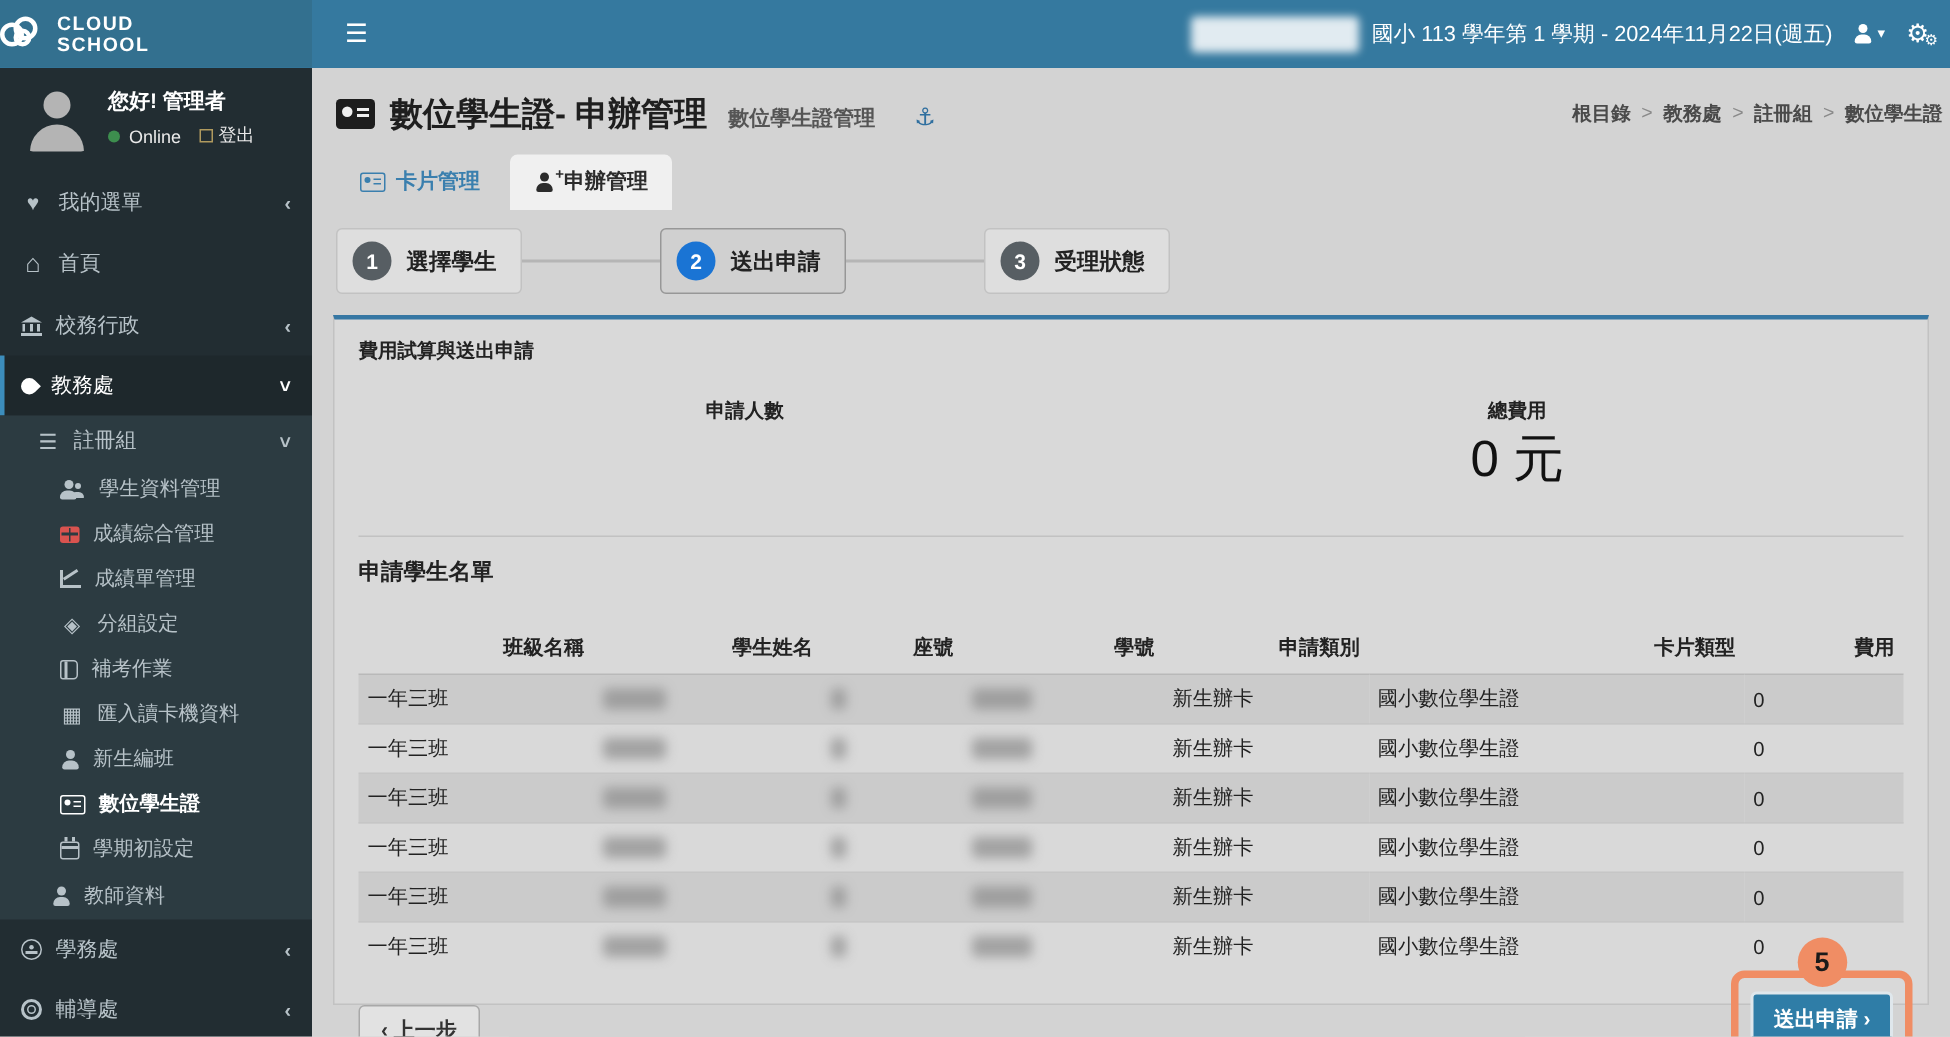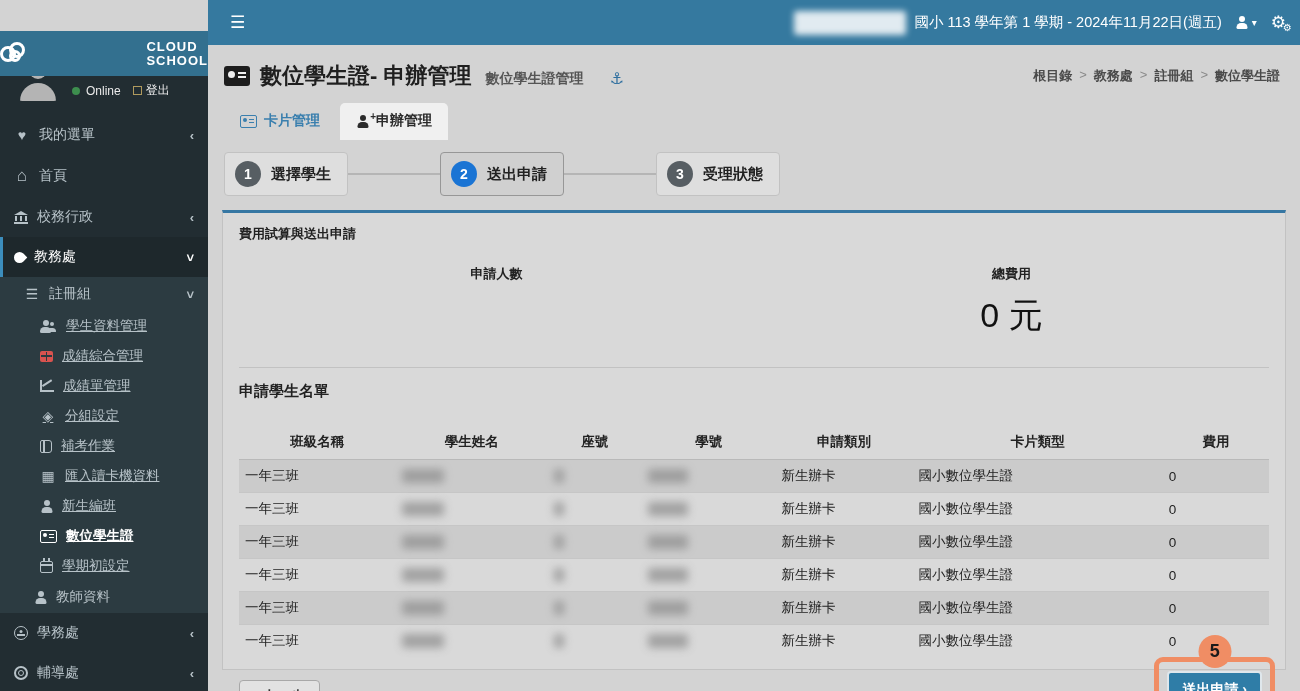--- a/index.html
+++ b/index.html
@@ -2,21 +2,21 @@
 <html><head>
 <meta charset="utf-8">
 <style>
   * { margin:0; padding:0; box-sizing:border-box; }
   html,body { width:1300px; height:691px; overflow:hidden;
     font-family:"Liberation Sans","DejaVu Sans",sans-serif; background:#d3d3d3; }
 
   
   .topbar { position:fixed; top:0; left:0; right:0; height:45px; z-index:50; display:flex; }
   .logo { width:208px; height:45px; background:#33708f; color:#fff; display:flex;
-    align-items:center; justify-content:space-between; gap:8px;margin-top:31px; }
+    align-items:center; justify-content:flex-start; gap:8px; }
   .logo-mark { position:relative; width:30px; height:24px; }
   .logo-mark i { position:absolute; width:16px; height:16px; border:3px solid #fff; border-radius:50%; }
   .logo-mark i:nth-child(1){ left:0; top:4px; }
   .logo-mark i:nth-child(2){ left:9px; top:0; }
   .logo-mark i:nth-child(3){ left:9px; top:8px; width:12px; height:12px; }
   .logo-text { font-weight:bold; font-size:13px; line-height:1.05; letter-spacing:1px; }
   .bar { flex:1; background:#35799f; display:flex; align-items:center; color:#fff; padding:0 14px; }
   .hamburger { font-size:17px; color:#fff; cursor:pointer; padding:4px 8px; }
   .bar-right { margin-left:auto; display:flex; align-items:center; gap:14px; }
   .blurbox { width:112px; height:24px; border-radius:3px; background:rgba(255,255,255,.85); filter:blur(3px); }
@@ -39,21 +39,21 @@
   .logout { display:flex; align-items:center; gap:4px; cursor:pointer; margin-left:6px; }
   .logout-ic { width:9px; height:9px; border:1.5px solid #b headline; border:1.5px solid #b09a5e; display:inline-block; }
 
   .menu { color:#b7c2c8; font-size:14px; }
   .mi { display:flex; align-items:center; gap:9px; padding:11px 14px; cursor:pointer; white-space:nowrap; }
   .mi .lbl { font-weight:normal; }
   .chev { margin-left:auto; font-weight:bold; font-size:13px; color:#b7c2c8; }
   .mi.parent-active { background:#1e282c; border-left:3px solid #3c8dbc; padding-left:11px; color:#fff; }
   .section { background:#2c3b41; }
   .mi.sub1 { padding:8px 14px 8px 24px; }
-  .mi.sub2 { padding:6px 14px 6px 40px; font-size:13.5px;text-decoration:underline; }
+  .mi.sub2 { padding:6px 14px 6px 40px; font-size:13.5px; }
   .mi.sub1b { padding:7px 14px 7px 34px; font-size:13.5px; }
   .mi.active { color:#fff; font-weight:bold; }
 
   
   .ic { position:relative; display:inline-block; flex:none; }
   .gly { font-size:14px; width:16px; text-align:center; flex:none; }
   .ic-person { width:13px; height:13px; }
   .ic-person::before { content:""; position:absolute; left:50%; top:0; transform:translateX(-50%);
     width:6px; height:6px; border-radius:50%; background:currentColor; }
   .ic-person::after { content:""; position:absolute; left:50%; bottom:0; transform:translateX(-50%);
@@ -95,21 +95,21 @@
   .ic-access::before { content:""; position:absolute; left:50%; top:2.5px; transform:translateX(-50%);
     width:3px; height:3px; border-radius:50%; background:currentColor; }
   .ic-access::after { content:""; position:absolute; left:2px; right:2px; top:7px; height:1.5px; background:currentColor; }
   .ic-tablered { width:13px; height:11px; background:#d9534f; border-radius:2px; }
   .ic-tablered::before { content:""; position:absolute; left:5.5px; top:1px; bottom:1px; width:1.5px; background:#2c3b41; }
   .ic-tablered::after { content:""; position:absolute; top:4.5px; left:1px; right:1px; height:1.5px; background:#2c3b41; }
   .plus-mark { position:absolute; right:-7px; top:-4px; font-size:10px; font-weight:bold; }
 
   
   .main { margin-left:208px; padding-top:45px; }
-  .content-header { display:flex; align-items:flex-start; padding:16px 20px 6px 16px; }
+  .content-header { display:flex; align-items:flex-start; padding:16px 5px 6px 16px; }
   .title-wrap { display:flex; align-items:center; gap:10px; }
   .page-title { font-size:22px; font-weight:bold; color:#1f1f1f; }
   .page-sub { font-size:14px; color:#555; font-weight:bold; margin-left:4px; margin-top:6px; }
   .anchor { color:#2f6f9f; font-size:16px; margin-left:16px; margin-top:4px; cursor:pointer; }
   .breadcrumb { margin-left:auto; font-size:13px; font-weight:bold; color:#4a4a4a; display:flex; gap:7px; padding-top:6px; }
   .breadcrumb .sep { color:#8a8a8a; font-weight:normal; }
 
   .tabs { display:flex; padding:6px 0 0 16px; gap:4px; }
   .tab { display:flex; align-items:center; gap:7px; padding:9px 16px 10px; font-size:14px;
     font-weight:bold; cursor:pointer; color:#3a7fae; }
@@ -123,27 +123,27 @@
   .step .s-lbl { font-size:15px; font-weight:bold; color:#222; }
   .step.active { background:#d0d0d0; border-color:#979797; }
   .step.active .num { background:#1a74d4; }
   .connector { width:92px; height:2px; background:#b5b5b5; }
 
   .panel { margin:4px 14px 0; background:#d9d9d9; border:1px solid #c2c2c2; border-top:3px solid #3677a3;
     padding:12px 16px 14px; height:460px; display:flex; flex-direction:column; }
   .panel-title { font-size:13px; font-weight:bold; color:#222; }
   .stats { display:flex; margin:22px 0 10px; }
   .stat { flex:1; text-align:center; }
-  .stat-label { font-size:13px; font-weight:bold; color:#222; margin-bottom:10px; }
+  .stat-label { font-size:13px; font-weight:bold; color:#222; }
   .stat-value { font-size:34px; color:#111; }
   .divider { border:none; border-top:1px solid #c2c2c2; margin:18px 0 14px; }
   .list-title { font-size:15px; font-weight:bold; color:#222; margin-bottom:24px; }
 
   table { width:100%; border-collapse:collapse; table-layout:fixed; }
-  th { text-align:center; font-size:13.5px; color:#222; padding:8px 6px; border-bottom:1px solid #b9b9b9; }
+  th { text-align:right; font-size:13.5px; color:#222; padding:8px 6px; border-bottom:1px solid #b9b9b9; }
   td { font-size:13.5px; color:#222; padding:7px 6px; border-top:1px solid #c6c6c6; }
   tr.odd td { background:#cbcbcb; }
   .blur-chip { height:14px; border-radius:3px; background:#8f8f8f; opacity:.75; filter:blur(4px); }
   .chip-name { width:42px; } .chip-seat { width:10px; } .chip-no { width:40px; }
 
   .actions { margin-top:auto; display:flex; align-items:flex-end; }
   .btn-prev { background:#e2e2e2; border:1px solid #a8a8a8; border-radius:4px; padding:7px 14px;
     font-size:14px; font-weight:bold; color:#333; cursor:pointer;
     font-family:"Liberation Sans","DejaVu Sans",sans-serif; }
   .highlight { position:relative; margin-left:auto; border:5px solid #f08d64; border-radius:9px;

